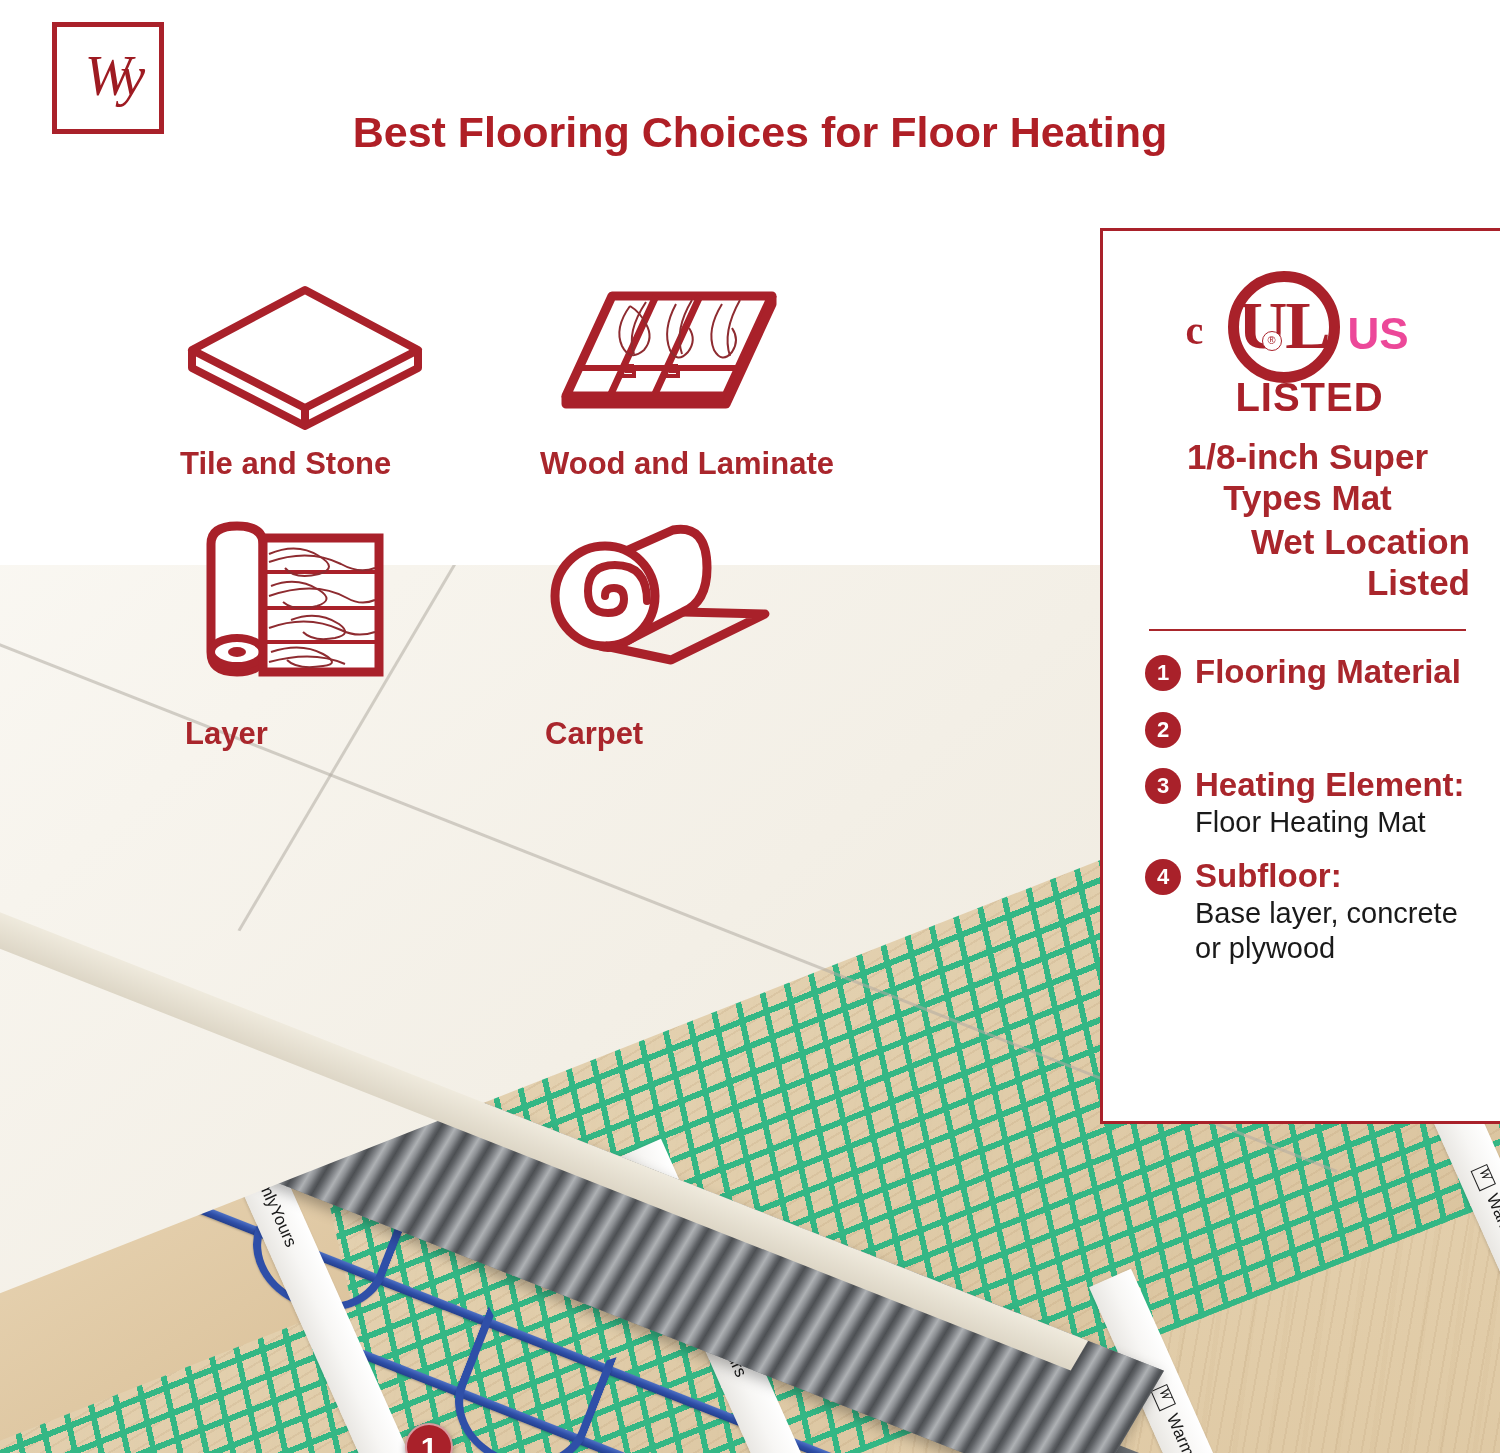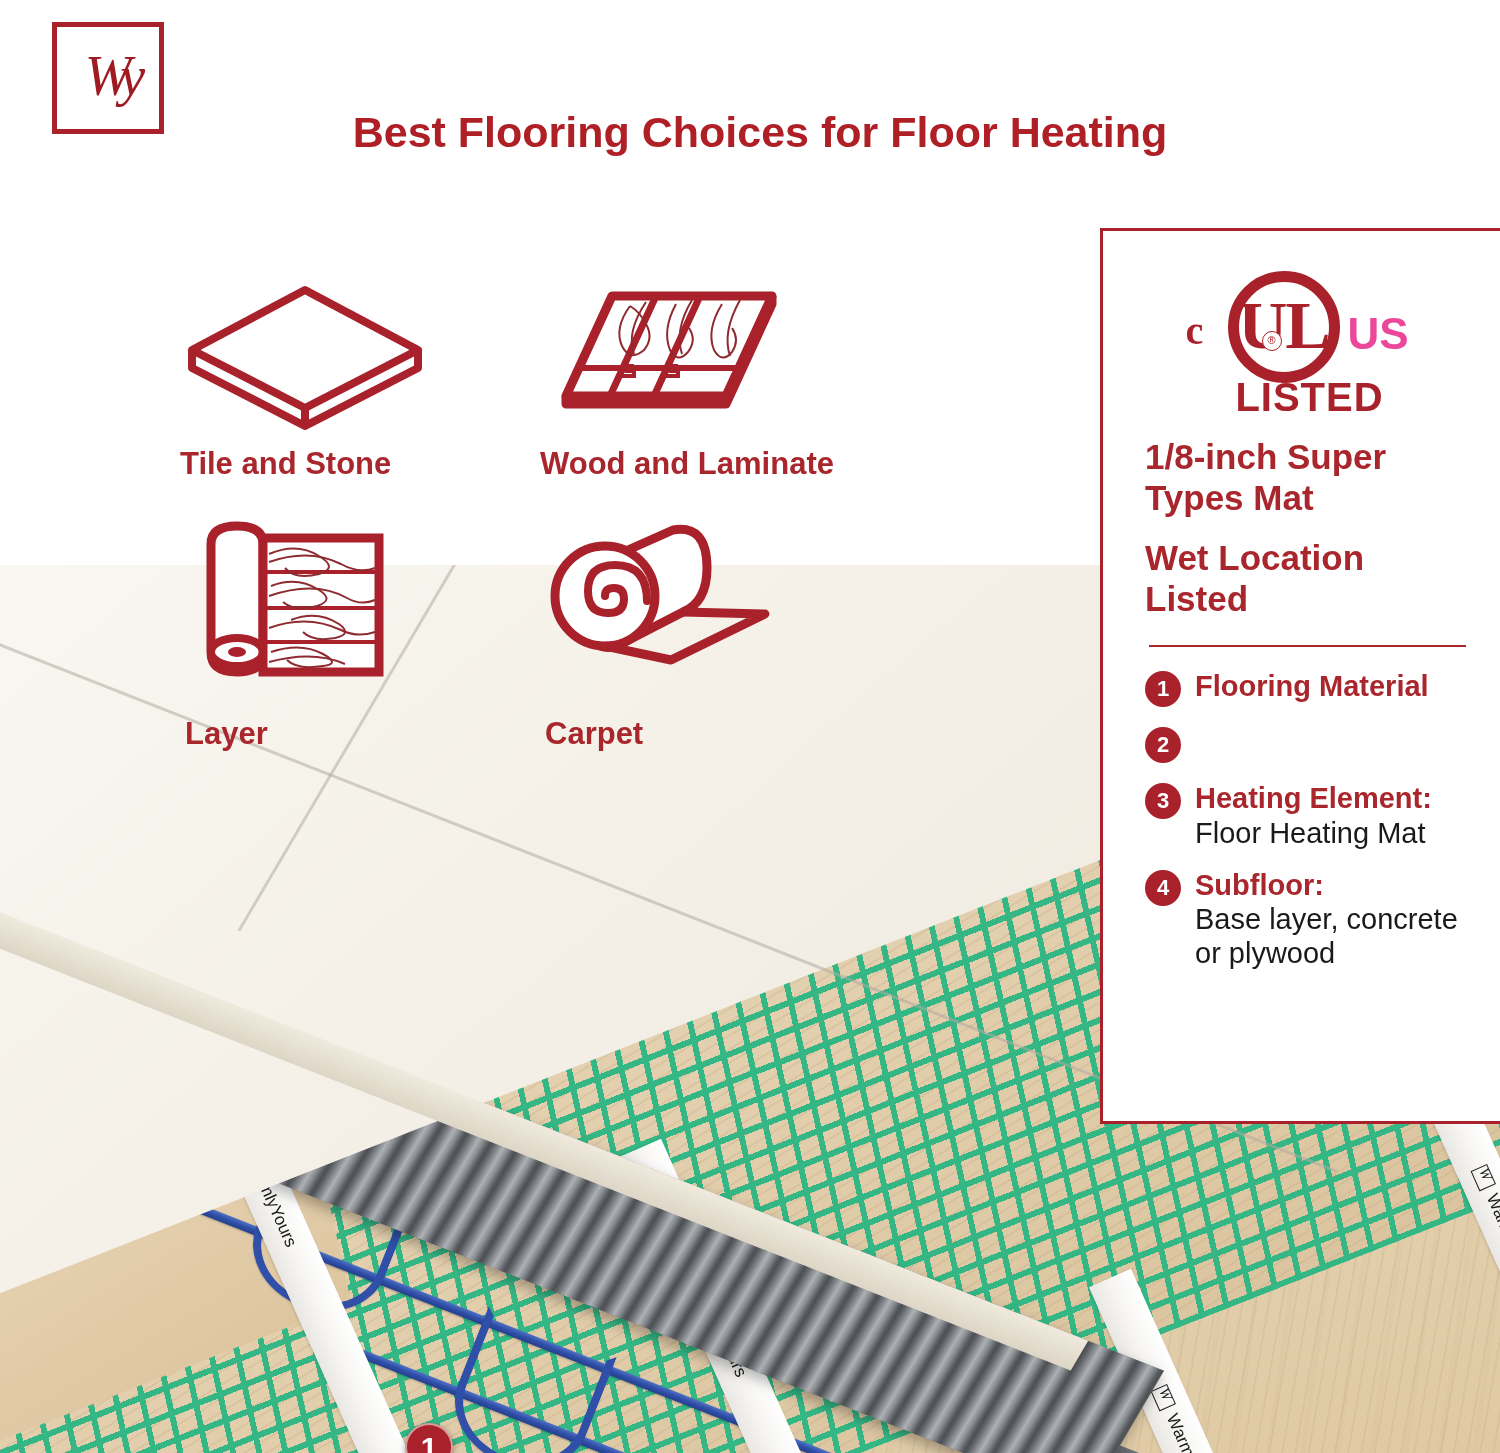--- a/index.html
+++ b/index.html
@@ -245,42 +245,42 @@
   }
   .ul-listed {
     position: absolute; left: 62px; top: 106px;
     width: 180px; text-align: center;
     color: #A9212A; font-size: 40px; font-weight: bold;
     font-family: "Liberation Sans", sans-serif;
     letter-spacing: 1px;
   }
   .ul-headline {
     color: #A9262C; font-size: 35px; font-weight: bold;
-    text-align: left; line-height: 1.16; margin-top: 8px;
+    text-align: center; line-height: 1.16; margin-top: 8px;
   }
   .ul-headline2 {
     color: #A9262C; font-size: 35px; font-weight: bold;
-    text-align: left; line-height: 1.16; margin-top: 20px;
+    text-align: right; line-height: 1.16; margin-top: 4px;
   }
   .ul-divider {
     height: 2px; background: #A9262C; margin: 26px 4px 22px 4px;
   }
   .legend-item {
     display: flex; align-items: flex-start; gap: 14px; margin-bottom: 18px;
   }
   .legend-badge {
     flex: 0 0 auto;
     width: 36px; height: 36px; border-radius: 50%;
     background: #A9212A; color: #fff;
     font-size: 22px; font-weight: bold;
     line-height: 36px; text-align: center;
     margin-top: 2px;
   }
   .legend-text { line-height: 1.18; }
-  .legend-title { color: #A9262C; font-size: 29px; font-weight: bold; }
+  .legend-title { color: #A9262C; font-size: 33px; font-weight: bold; }
   .legend-desc { color: #1a1a1a; font-size: 29px; }
 
   
   .callout {
     position: absolute;
     width: 48px; height: 48px; border-radius: 50%;
     background: #A9212A;
     border: 2px solid rgba(255,255,255,.55);
     color: #ffffff;
     font-size: 30px; font-weight: bold;

